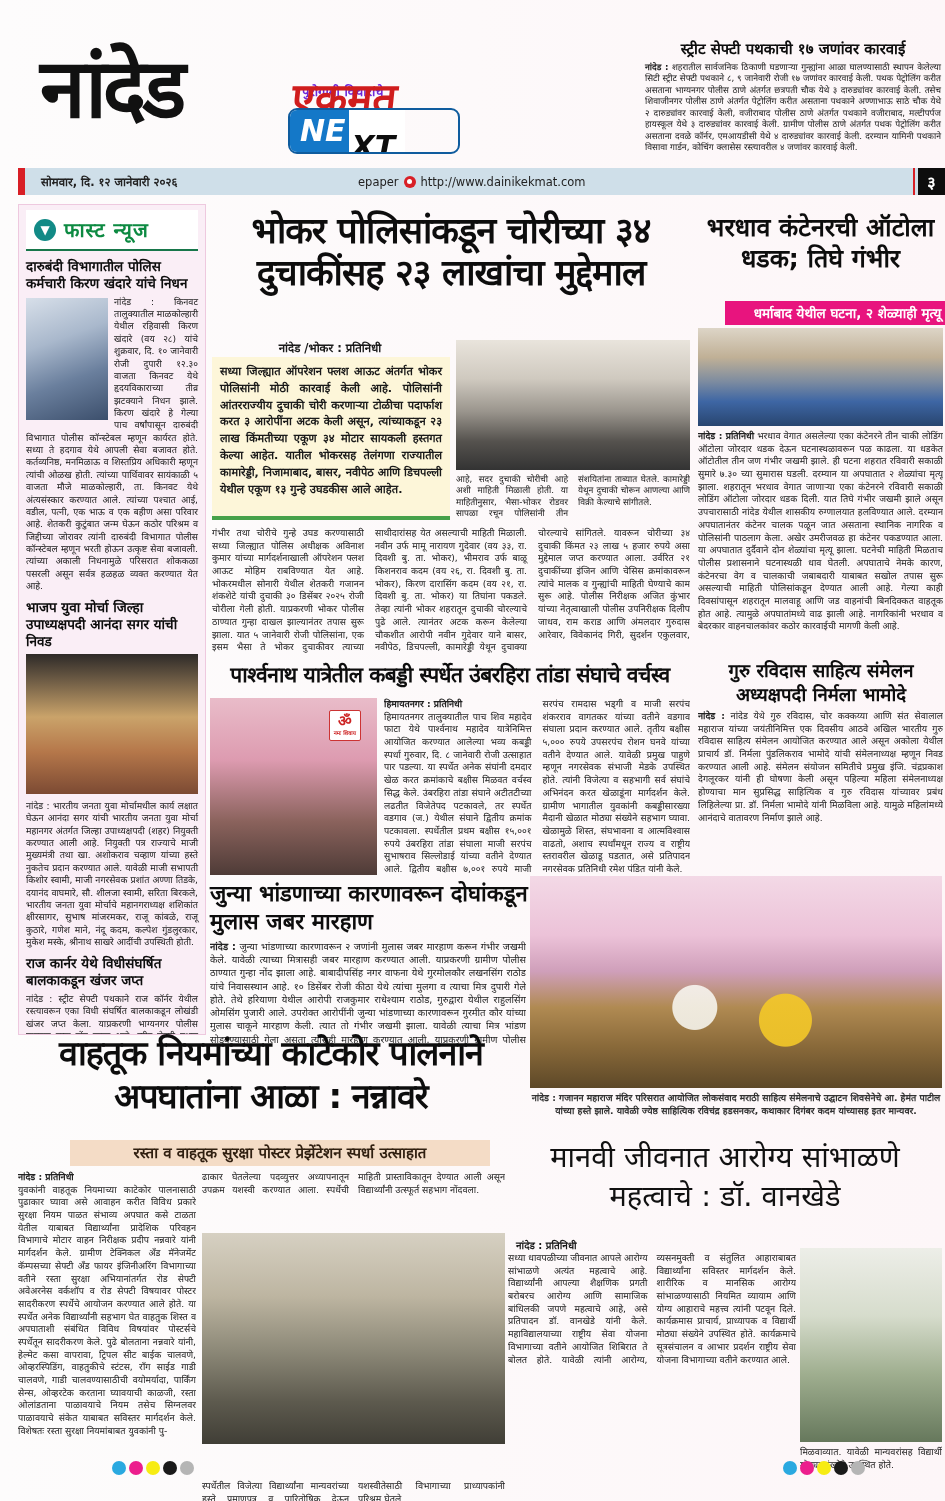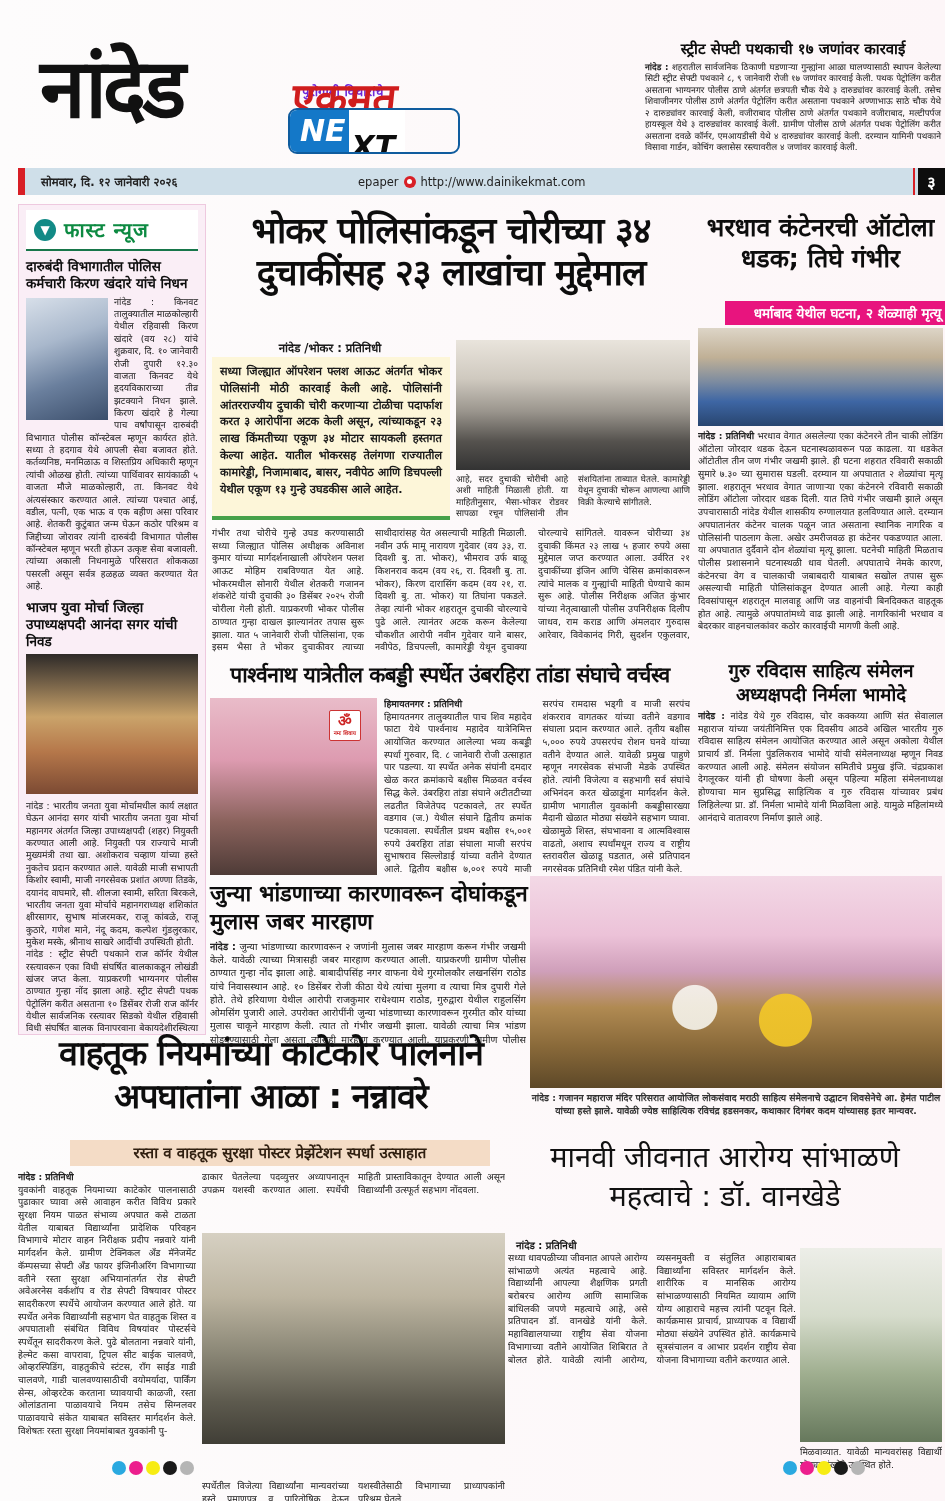--- a/index.html
+++ b/index.html
@@ -155,20 +155,21 @@
     <p class="jt">नांदेड : किनवट तालुक्यातील माळकोल्हारी येथील रहिवासी किरण खंदारे (वय २८) यांचे शुक्रवार, दि. १० जानेवारी रोजी दुपारी १२.३० वाजता किनवट येथे हृदयविकाराच्या तीव्र झटक्याने निधन झाले. किरण खंदारे हे गेल्या पाच वर्षांपासून दारुबंदी विभागात पोलीस कॉन्स्टेबल म्हणून कार्यरत होते. सध्या ते हदगाव येथे आपली सेवा बजावत होते. कर्तव्यनिष्ठ, मनमिळाऊ व शिस्तप्रिय अधिकारी म्हणून त्यांची ओळख होती. त्यांच्या पार्थिवावर सायंकाळी ५ वाजता मौजे माळकोल्हारी, ता. किनवट येथे अंत्यसंस्कार करण्यात आले. त्यांच्या पश्चात आई, वडील, पत्नी, एक भाऊ व एक बहीण असा परिवार आहे. शेतकरी कुटुंबात जन्म घेऊन कठोर परिश्रम व जिद्दीच्या जोरावर त्यांनी दारुबंदी विभागात पोलीस कॉन्स्टेबल म्हणून भरती होऊन उत्कृष्ट सेवा बजावली. त्यांच्या अकाली निधनामुळे परिसरात शोककळा पसरली असून सर्वत्र हळहळ व्यक्त करण्यात येत आहे.</p>
   </div>
 
   <div class="fast-item">
     <h3 class="hl">भाजप युवा मोर्चा जिल्हा उपाध्यक्षपदी आनंदा सगर यांची निवड</h3>
     <div class="ph-bjp"></div>
     <p class="jt">नांदेड : भारतीय जनता युवा मोर्चामधील कार्य लक्षात घेऊन आनंदा सगर यांची भारतीय जनता युवा मोर्चा महानगर अंतर्गत जिल्हा उपाध्यक्षपदी (शहर) नियुक्ती करण्यात आली आहे. नियुक्ती पत्र राज्याचे माजी मुख्यमंत्री तथा खा. अशोकराव चव्हाण यांच्या हस्ते नुकतेच प्रदान करण्यात आले. यावेळी माजी सभापती किशोर स्वामी, माजी नगरसेवक प्रशांत अण्णा तिडके, दयानंद वाघमारे, सौ. शीलजा स्वामी, सरिता बिरकले, भारतीय जनता युवा मोर्चाचे महानगराध्यक्ष शशिकांत क्षीरसागर, सुभाष मांजरमकर, राजू कांबळे, राजू कुठारे, गणेश माने, नंदू कदम, कल्पेश गुंडलुरकार, मुकेश मस्के, श्रीनाथ साखरे आदींची उपस्थिती होती.</p>
   </div>
 
   <div class="fast-item">
+    <h3 class="hl">राज कार्नर येथे विधीसंघर्षित बालकाकडून खंजर जप्त</h3>
     <p class="jt">नांदेड : स्ट्रीट सेफ्टी पथकाने राज कॉर्नर येथील रस्त्यावरून एका विधी संघर्षित बालकाकडून लोखंडी खंजर जप्त केला. याप्रकरणी भाग्यनगर पोलीस ठाण्यात गुन्हा नोंद झाला आहे. स्ट्रीट सेफ्टी पथक पेट्रोलिंग करीत असताना १० डिसेंबर रोजी राज कॉर्नर येथील सार्वजनिक रस्त्यावर सिडको येथील रहिवासी विधी संघर्षित बालक विनापरवाना बेकायदेशीरस्थित्या १ लोखंडी खंजर घेऊन फिरत होता. त्याच्याकडील खंजर जप्त करून भाग्यनगर पोलीस ठाण्यात गुन्हा नोंद केला आहे.</p>
   </div>
 </div>
 
 <h1 class="abs lead-hl hl">भोकर पोलिसांकडून चोरीच्या ३४ दुचाकींसह २३ लाखांचा मुद्देमाल</h1>
 <div class="abs lead-byl">नांदेड /भोकर : प्रतिनिधी</div>
 <div class="abs lead-intro jt">सध्या जिल्ह्यात ऑपरेशन फ्लश आऊट अंतर्गत भोकर पोलिसांनी मोठी कारवाई केली आहे. पोलिसांनी आंतरराज्यीय दुचाकी चोरी करणाऱ्या टोळीचा पदार्फाश करत ३ आरोपींना अटक केली असून, त्यांच्याकडून २३ लाख किंमतीच्या एकूण ३४ मोटार सायकली हस्तगत केल्या आहेत. यातील भोकरसह तेलंगणा राज्यातील कामारेड्डी, निजामाबाद, बासर, नवीपेठ आणि डिचपल्ली येथील एकूण १३ गुन्हे उघडकीस आले आहेत.</div>
 <div class="abs ph-lead"></div>
 <div class="abs lead-minicols jt">आहे, सदर दुचाकी चोरीची आहे अशी माहिती मिळाली होती. या माहितीनुसार, भैसा-भोकर रोडवर सापळा रचून पोलिसांनी तीन संशयितांना ताब्यात घेतले. कामारेड्डी येथून दुचाकी चोरून आणल्या आणि विक्री केल्याचे सांगीतले.</div>
 <div class="abs lead-body bodytxt jt">गंभीर तथा चोरीचे गुन्हे उघड करण्यासाठी सध्या जिल्ह्यात पोलिस अधीक्षक अविनाश कुमार यांच्या मार्गदर्शनाखाली ऑपरेशन फ्लश आऊट मोहिम राबविण्यात येत आहे. भोकरमधील सोनारी येथील शेतकरी गजानन शंकशेटे यांची दुचाकी ३० डिसेंबर २०२५ रोजी चोरीला गेली होती. याप्रकरणी भोकर पोलीस ठाण्यात गुन्हा दाखल झाल्यानंतर तपास सुरू झाला. यात ५ जानेवारी रोजी पोलिसांना, एक इसम भैसा ते भोकर दुचाकीवर त्याच्या साथीदारांसह येत असल्याची माहिती मिळाली. नवीन उर्फ मामू नारायण गुदेवार (वय ३३, रा. दिवशी बु. ता. भोकर), भीमराव उर्फ बाळू किशनराव कदम (वय २६, रा. दिवशी बु. ता. भोकर), किरण दारासिंग कदम (वय २१, रा. दिवशी बु. ता. भोकर) या तिघांना पकडले. तेव्हा त्यांनी भोकर शहरातून दुचाकी चोरल्याचे पुढे आले. त्यानंतर अटक करून केलेल्या चौकशीत आरोपी नवीन गुदेवार याने बासर, नवीपेठ, डिचपल्ली, कामारेड्डी येथून दुचाक्या चोरल्याचे सांगितले. यावरून चोरीच्या ३४ दुचाकी किंमत २३ लाख ५ हजार रुपये असा मुद्देमाल जप्त करण्यात आला. उर्वरित २१ दुचाकींच्या इंजिन आणि चेसिस क्रमांकावरून त्यांचे मालक व गुन्ह्यांची माहिती घेण्याचे काम सुरू आहे. पोलीस निरीक्षक अजित कुंभार यांच्या नेतृत्वाखाली पोलीस उपनिरीक्षक दिलीप जाधव, राम कराड आणि अंमलदार गुरुदास आरेवार, विवेकानंद गिरी, सुदर्शन एकुलवार, संजय माळकोटे, राम टेकाळे यांनी ही यशस्वी कामगिरी केली.</div>

